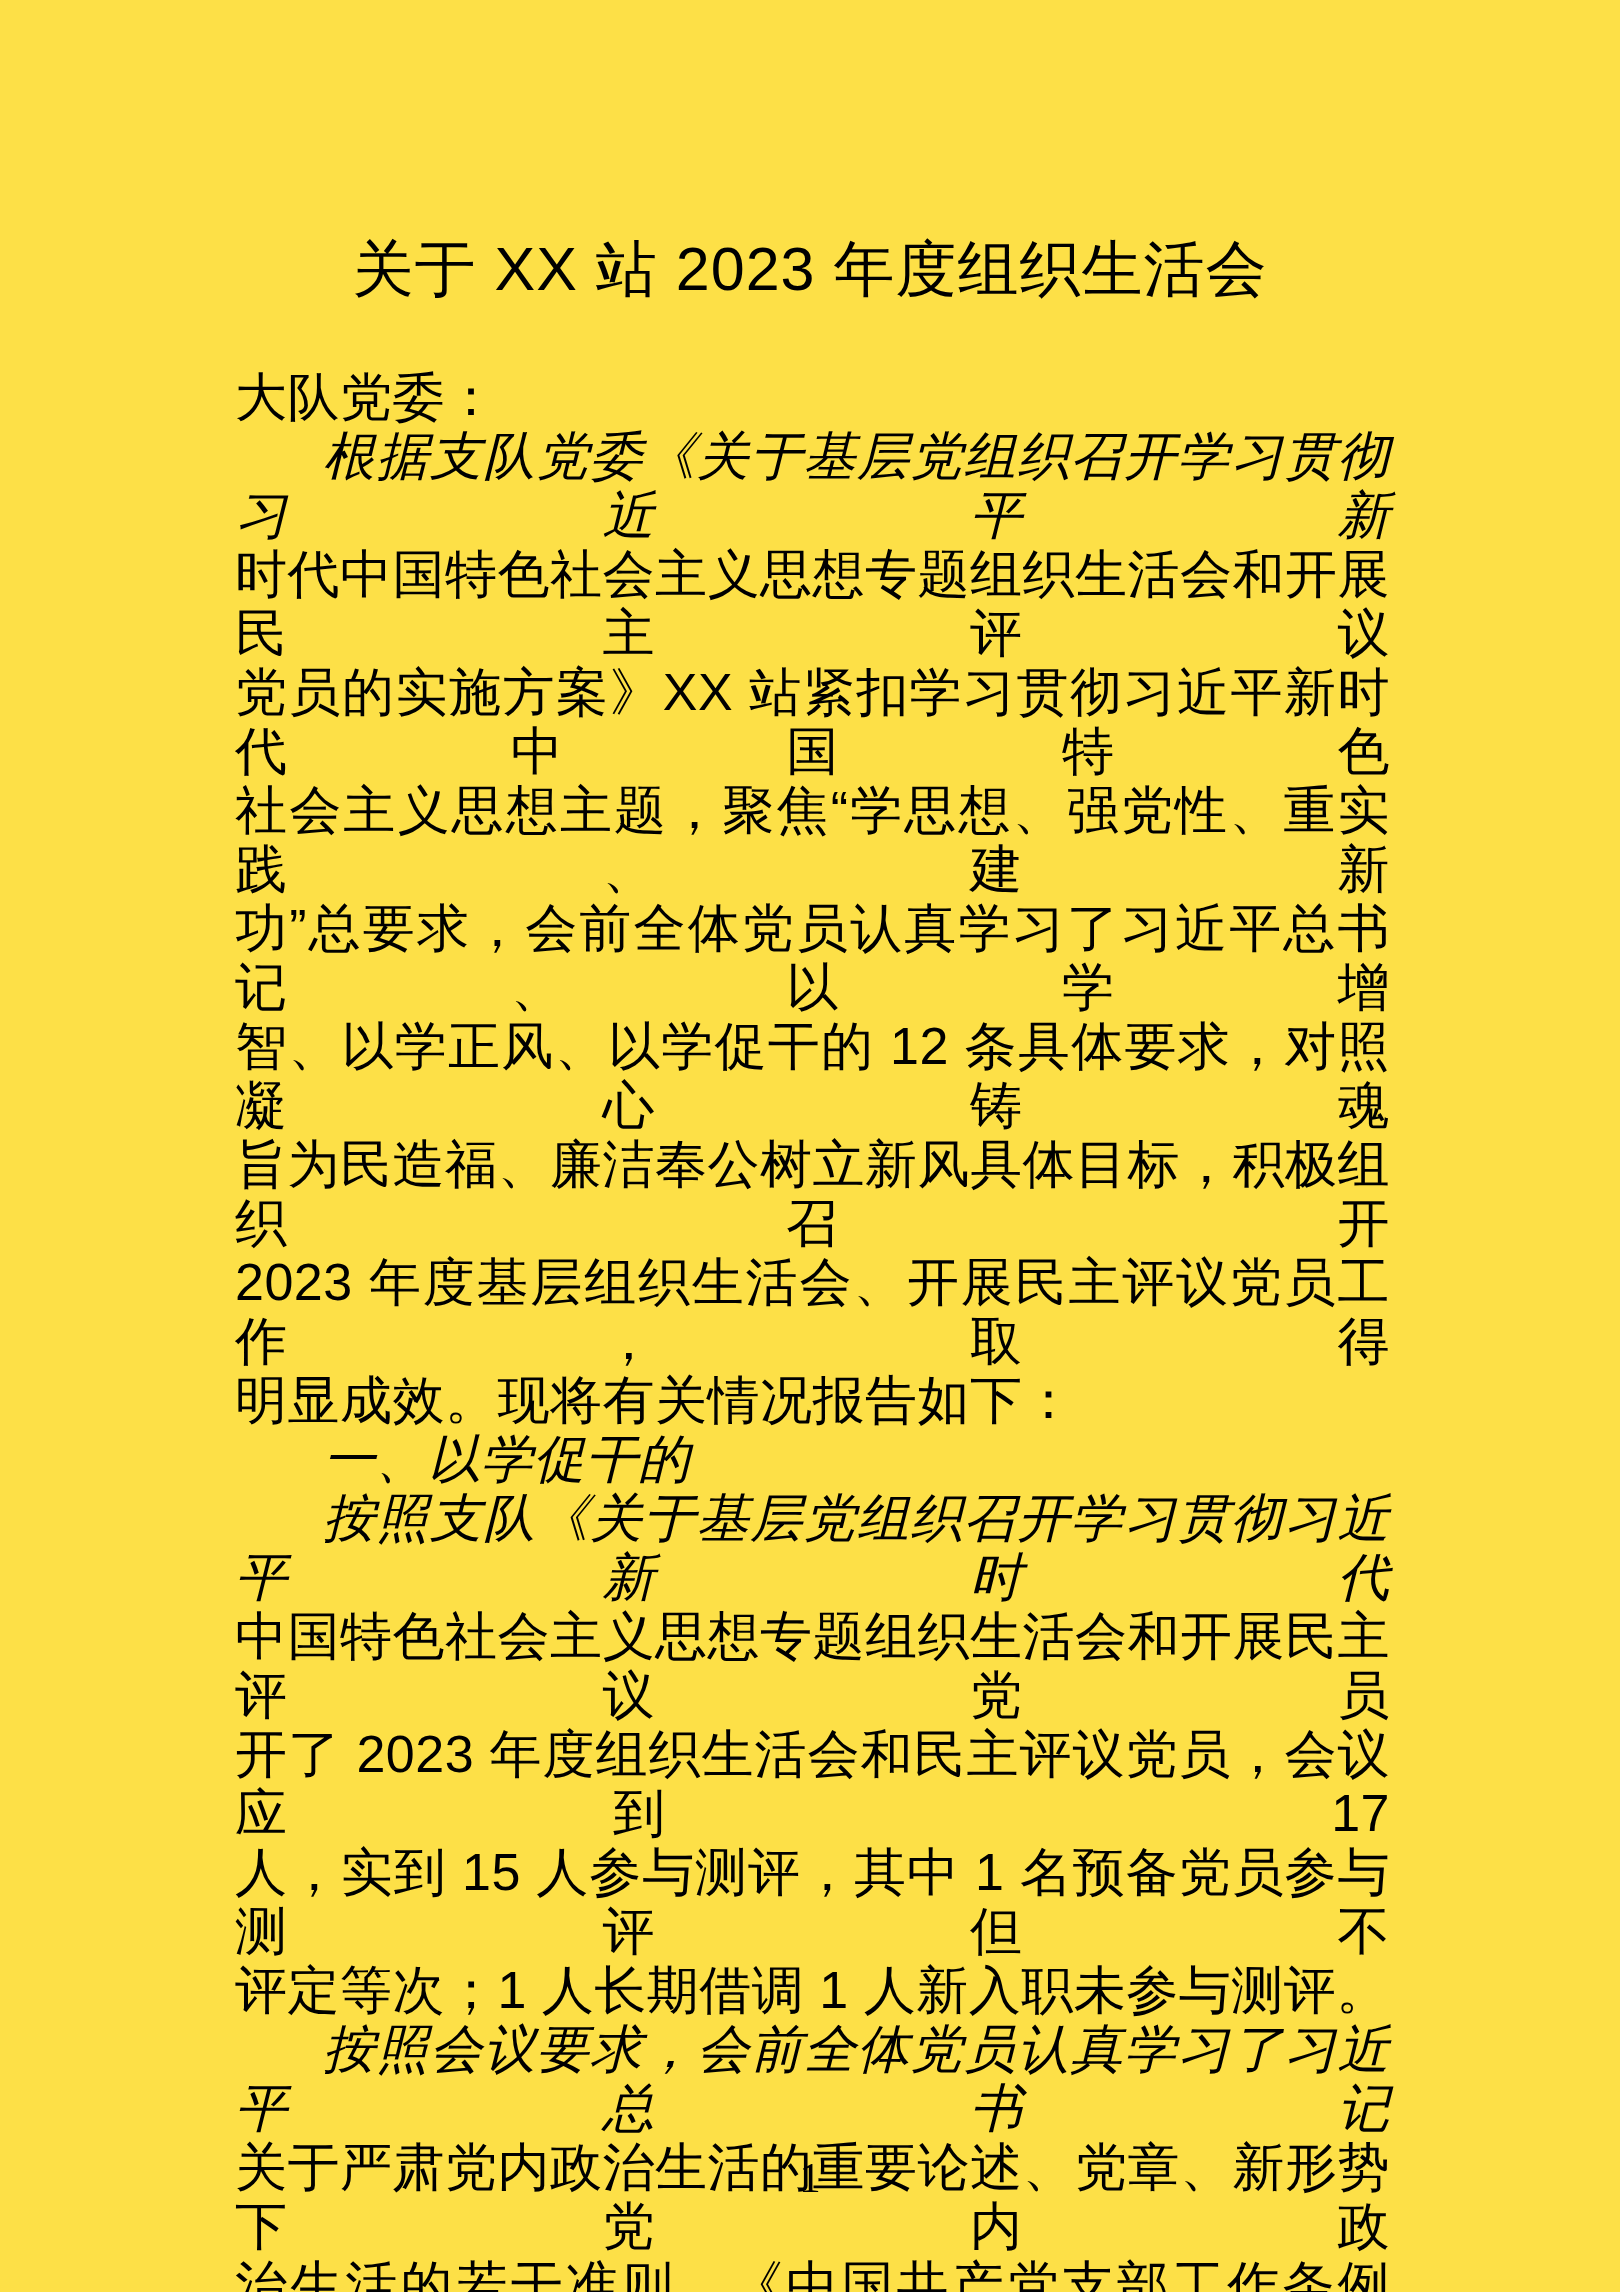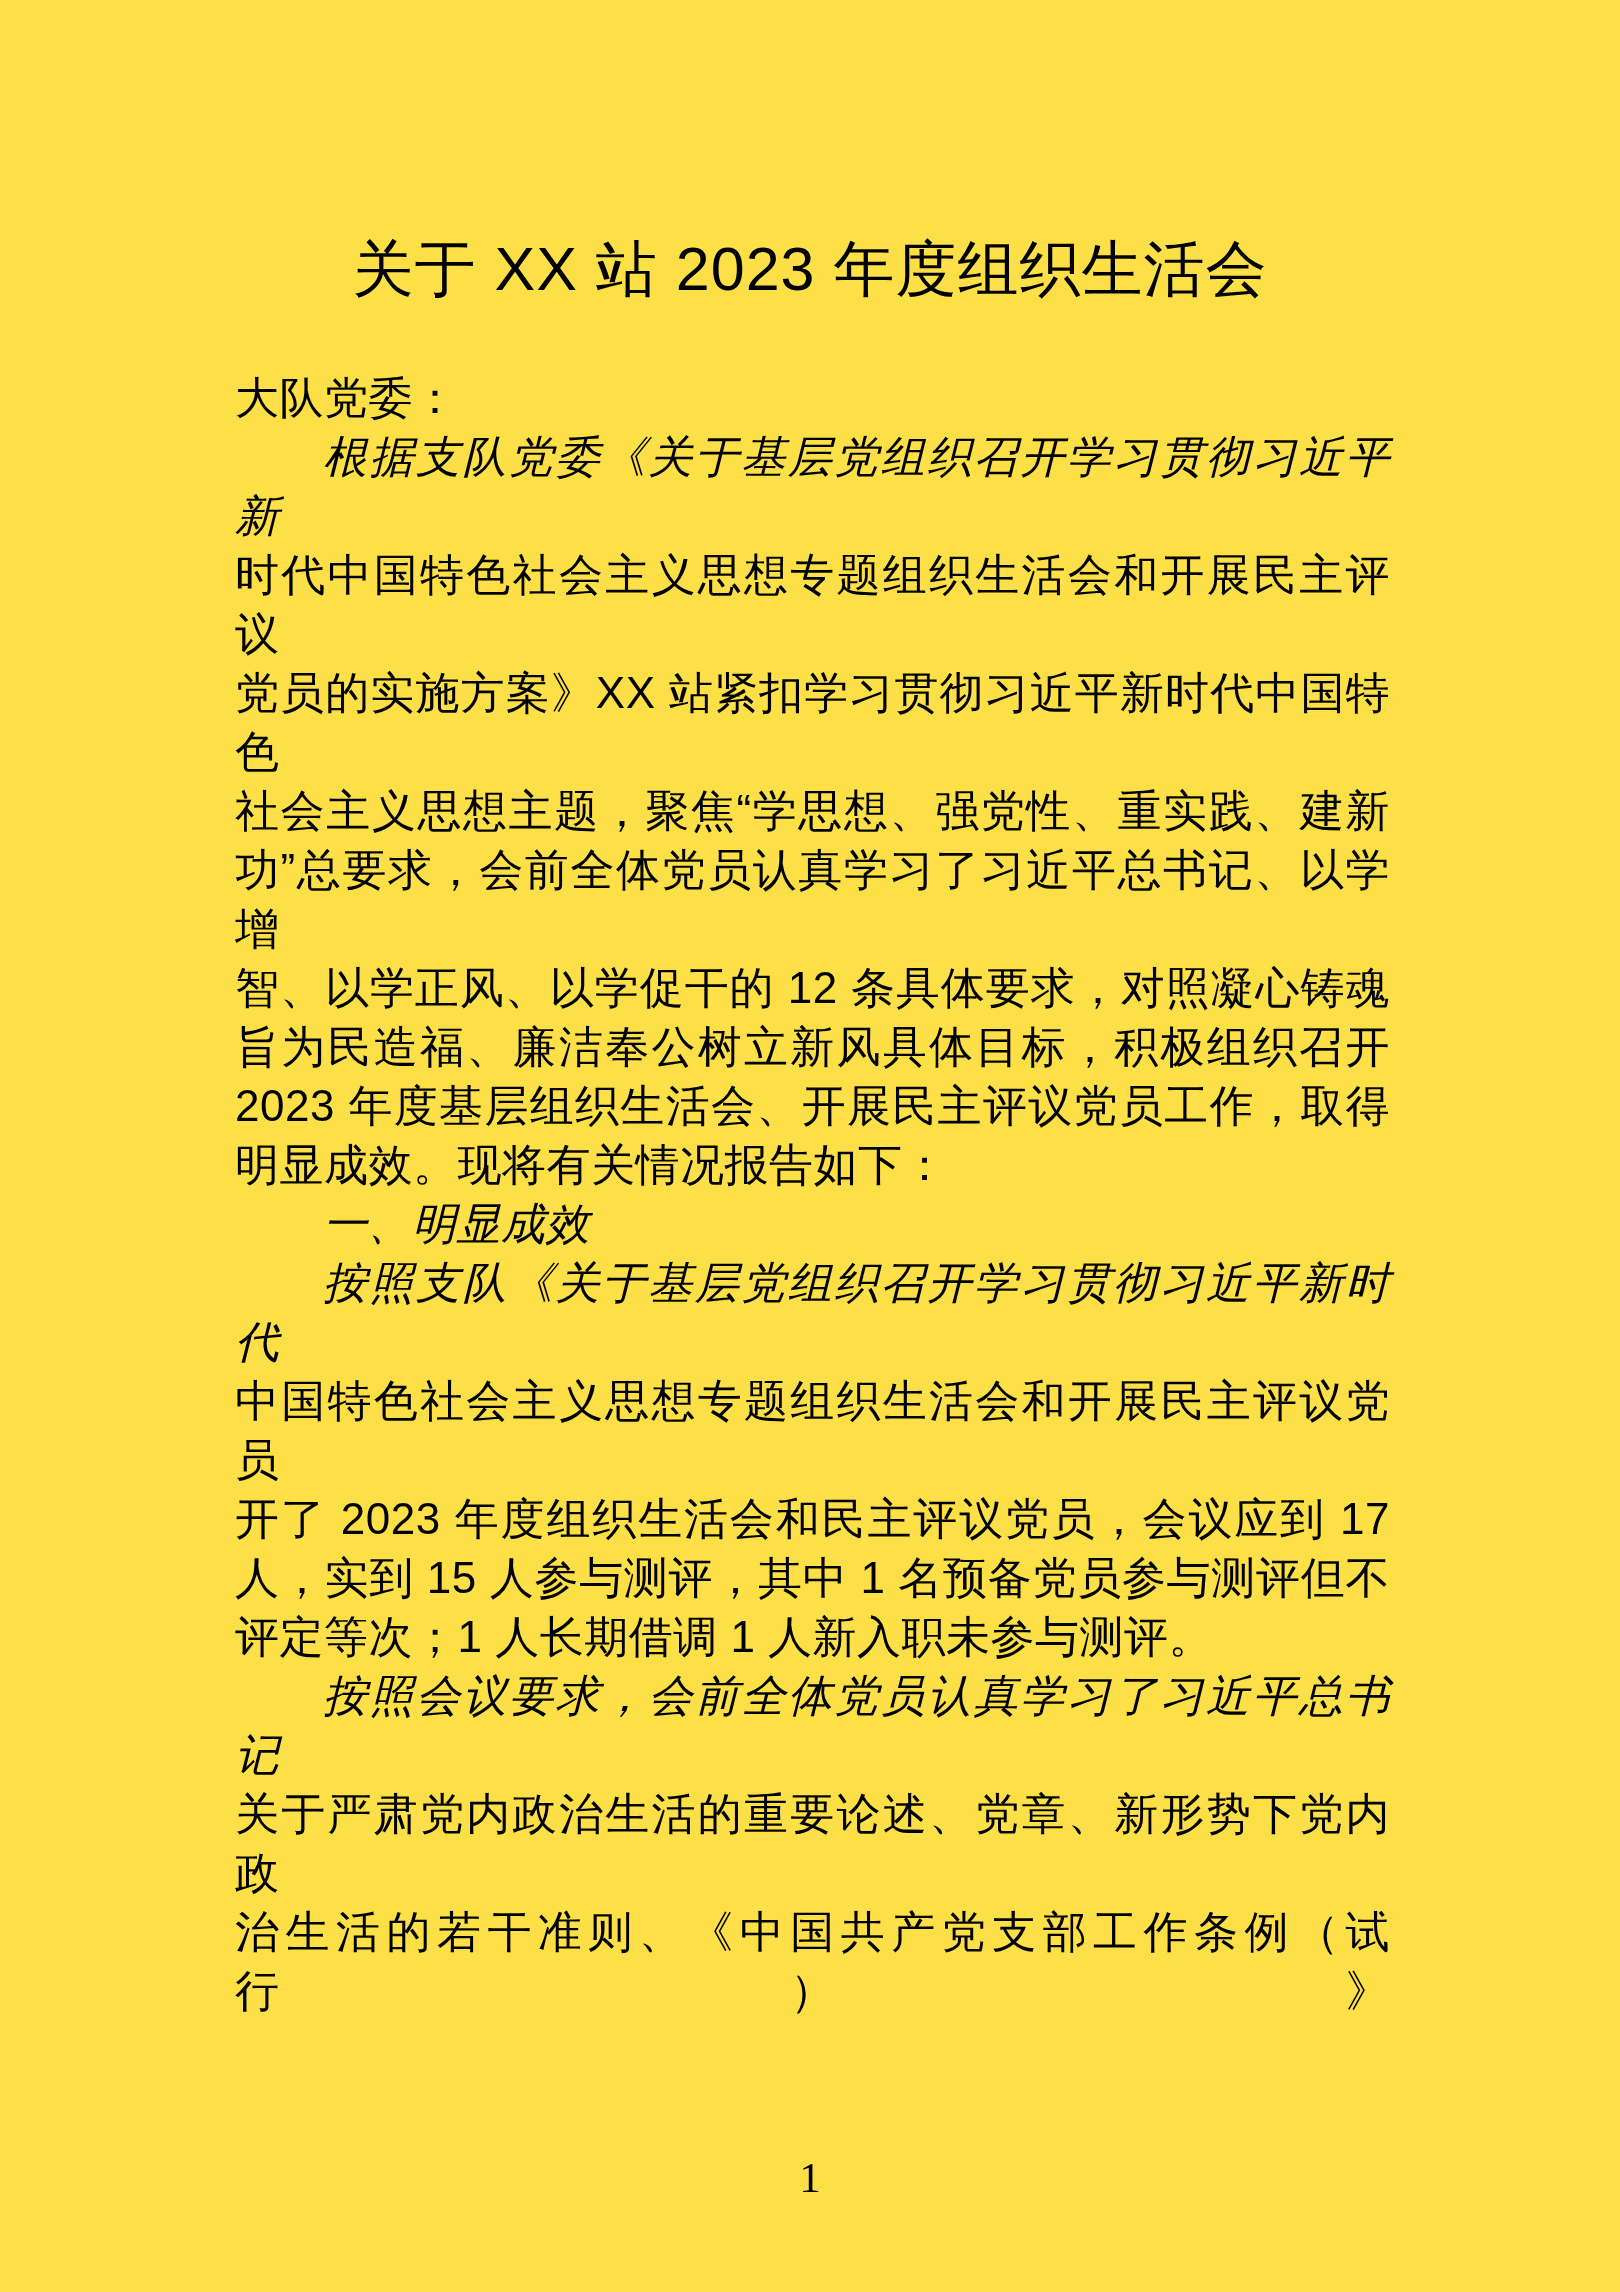--- a/index.html
+++ b/index.html
@@ -23,21 +23,21 @@
     font-size: 61px;
     line-height: 139px;
     text-align: center;
     letter-spacing: 1px;
     white-space: nowrap;
   }
   .body-block {
     margin: 29px 230px 0 235px;
   }
   .line {
-    font-size: 44px;
+    font-size: 52px;
     line-height: 59px;
     letter-spacing: 0.5px;
   }
   .line.indent {
     text-indent: 88px;
     font-style: italic;
   }
   .line.justify {
     text-align: justify;
     text-align-last: justify;
@@ -69,21 +69,21 @@
       <div class="line">大队党委：</div>
       <div class="line indent justify">根据支队党委《关于基层党组织召开学习贯彻习近平新</div>
       <div class="line justify">时代中国特色社会主义思想专题组织生活会和开展民主评议</div>
       <div class="line justify">党员的实施方案》XX 站紧扣学习贯彻习近平新时代中国特色</div>
       <div class="line justify">社会主义思想主题，聚焦“学思想、强党性、重实践、建新</div>
       <div class="line justify">功”总要求，会前全体党员认真学习了习近平总书记、以学增</div>
       <div class="line justify">智、以学正风、以学促干的 12 条具体要求，对照凝心铸魂</div>
       <div class="line justify">旨为民造福、廉洁奉公树立新风具体目标，积极组织召开</div>
       <div class="line justify">2023 年度基层组织生活会、开展民主评议党员工作，取得</div>
       <div class="line">明显成效。现将有关情况报告如下：</div>
-      <div class="line indent">一、明显成效</div>
+      <div class="line indent">一、以学促干的</div>
       <div class="line indent justify">按照支队《关于基层党组织召开学习贯彻习近平新时代</div>
       <div class="line justify">中国特色社会主义思想专题组织生活会和开展民主评议党员</div>
       <div class="line justify">开了 2023 年度组织生活会和民主评议党员，会议应到 17</div>
       <div class="line justify">人，实到 15 人参与测评，其中 1 名预备党员参与测评但不</div>
       <div class="line">评定等次；1 人长期借调 1 人新入职未参与测评。</div>
       <div class="line indent justify">按照会议要求，会前全体党员认真学习了习近平总书记</div>
       <div class="line justify">关于严肃党内政治生活的重要论述、党章、新形势下党内政</div>
       <div class="line justify">治生活的若干准则、《中国共产党支部工作条例（试行）》</div>
     </div>
 

